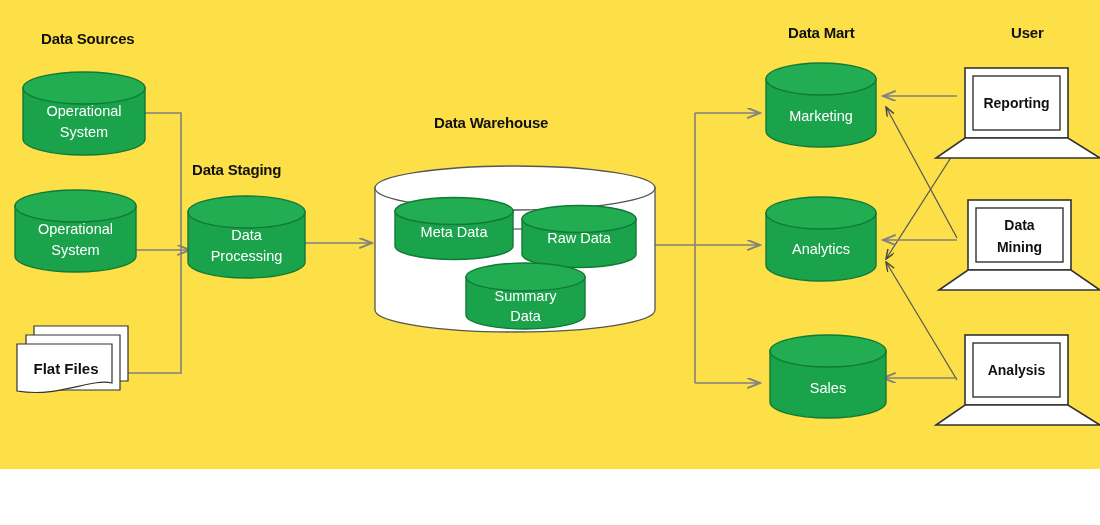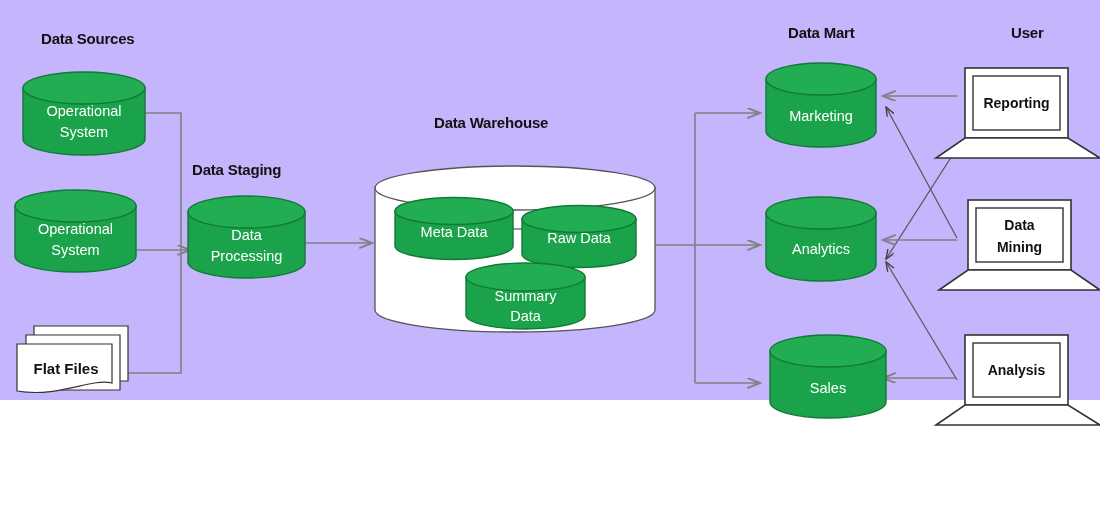--- a/index.html
+++ b/index.html
@@ -3,21 +3,21 @@
 <meta charset="utf-8">
 <title>Data Warehouse Architecture Diagram</title>
 <style>
   html,body{margin:0;padding:0;background:#ffffff;}
   body{
     width:1100px;height:525px;
     font-family:"Liberation Sans", sans-serif;
     overflow:hidden;
     position:relative;
   }
-  #stage{position:relative;width:1100px;height:400px;background:#c4b5fd;}
+  #stage{position:relative;width:1100px;height:469px;background:#fde047;}
   svg#diagram{position:absolute;left:0;top:0;width:1100px;height:525px;}
 
   .section-heading{
     font-family:"Liberation Sans", sans-serif;
     font-weight:bold;
     font-size:15px;
     fill:#111111;
     letter-spacing:-0.2px;
   }
   .cyl-label{

